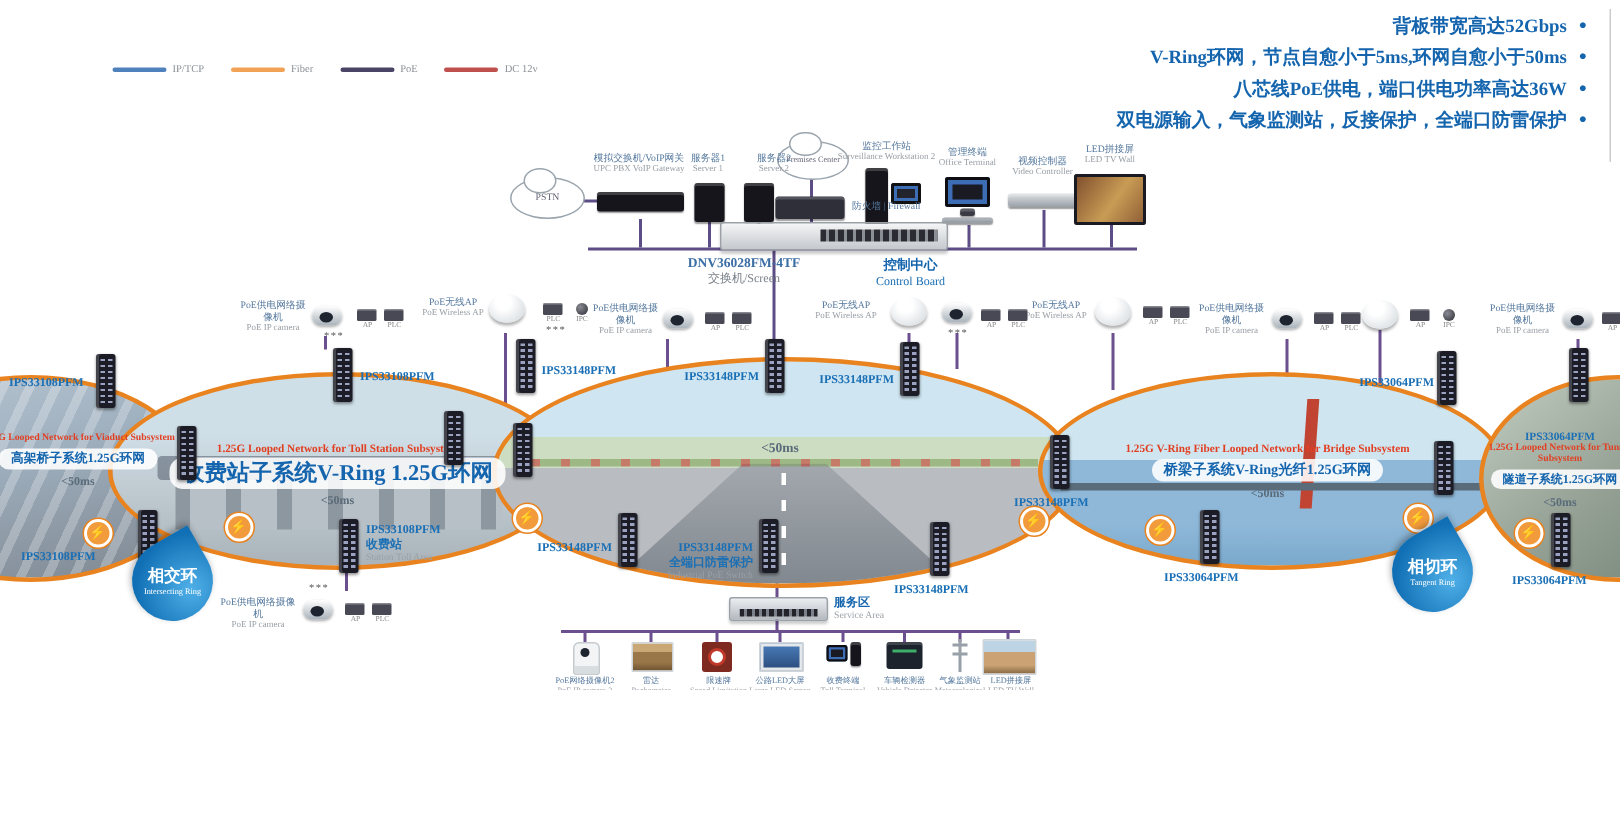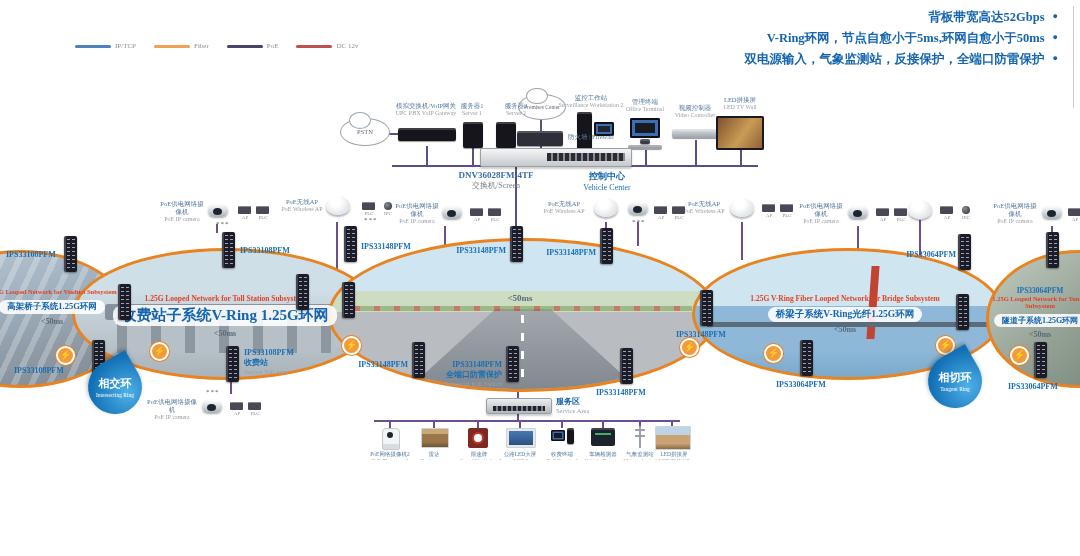--- a/index.html
+++ b/index.html
@@ -90,20 +90,21 @@
     </div>
     <div class="legend-item">
       <span class="legend-line" style="background:#c0504d"></span>
       <span class="legend-t">DC 12v</span>
     </div>
   </div>
 
   <div class="abs" style="right:22px;top:6px;z-index:4">
     <div class="feat"><span>背板带宽高达52Gbps</span><span class="dot">●</span></div>
     <div class="feat"><span>V-Ring环网，节点自愈小于5ms,环网自愈小于50ms</span><span class="dot">●</span></div>
+    <div class="feat"><span>八芯线PoE供电，端口供电功率高达36W</span><span class="dot">●</span></div>
     <div class="feat"><span>双电源输入，气象监测站，反接保护，全端口防雷保护</span><span class="dot">●</span></div>
   </div>
   <div class="vline-grey" style="left:1073px;top:6px;height:102px"></div>
 
   <div class="ln" style="left:392px;top:165px;width:366px;height:2px"></div>
   <div class="ln" style="left:386px;top:133px;width:14px;height:2px"></div>
   <div class="ln" style="left:426px;top:146px;width:2px;height:19px"></div>
   <div class="ln" style="left:472px;top:148px;width:2px;height:17px"></div>
   <div class="ln" style="left:505px;top:148px;width:2px;height:17px"></div>
   <div class="ln" style="left:540px;top:118px;width:2px;height:30px"></div>
@@ -160,21 +161,21 @@
     <span class="en">LED TV Wall</span>
   </div>
 
   <div class="bigsw"></div>
   <div class="abs" style="left:436px;top:170px;width:120px;text-align:center;z-index:4">
     <span style="display:block;font-size:9px;font-weight:bold;color:#3b6ea5">DNV36028FM-4TF</span>
     <span style="display:block;font-size:8px;color:#7a8088">交换机/Screen</span>
   </div>
   <div class="abs" style="left:562px;top:170px;width:90px;text-align:center;z-index:4">
     <span style="display:block;font-size:9px;font-weight:bold;color:#1565ae">控制中心</span>
-    <span style="display:block;font-size:8px;color:#1a6fb5">Vehicle Center</span>
+    <span style="display:block;font-size:8px;color:#1a6fb5">Control Board</span>
   </div>
 
   <div class="ring" style="left:-90px;top:250px;width:215px;height:132px;background:linear-gradient(165deg,#b9c6d2,#9fb0bf 40%,#8e9aa6 70%,#7d8791)">
     <div class="abs" style="inset:0;background:repeating-linear-gradient(115deg,rgba(255,255,255,.25) 0 6px,transparent 6px 16px)"></div>
   </div>
   <div class="ring" style="left:72px;top:248px;width:302px;height:126px;background:linear-gradient(#cfdfe8 30%,#c2cdd4 55%,#aab3ba)">
     <div class="abs" style="left:10%;right:10%;top:42%;height:13%;background:rgba(70,80,95,.5);border-radius:3px"></div>
     <div class="abs" style="left:14%;right:14%;top:55%;height:26%;background:repeating-linear-gradient(90deg,#8d97a0 0 10px,#b8c0c7 10px 34px)"></div>
   </div>
   <div class="ring" style="left:328px;top:238px;width:384px;height:148px;background:linear-gradient(#cfe6f2 34%,#cdddc2 34% 48%,#b9bdc2 48%)">

